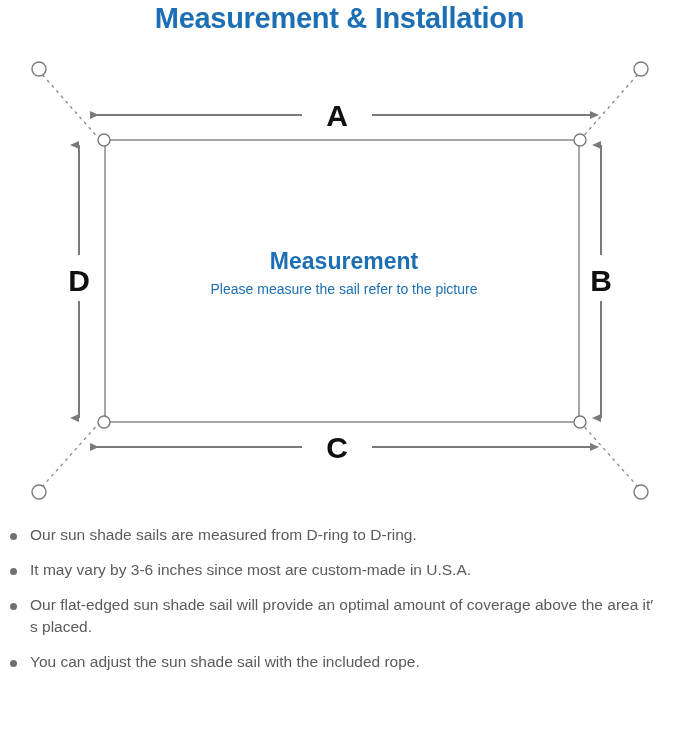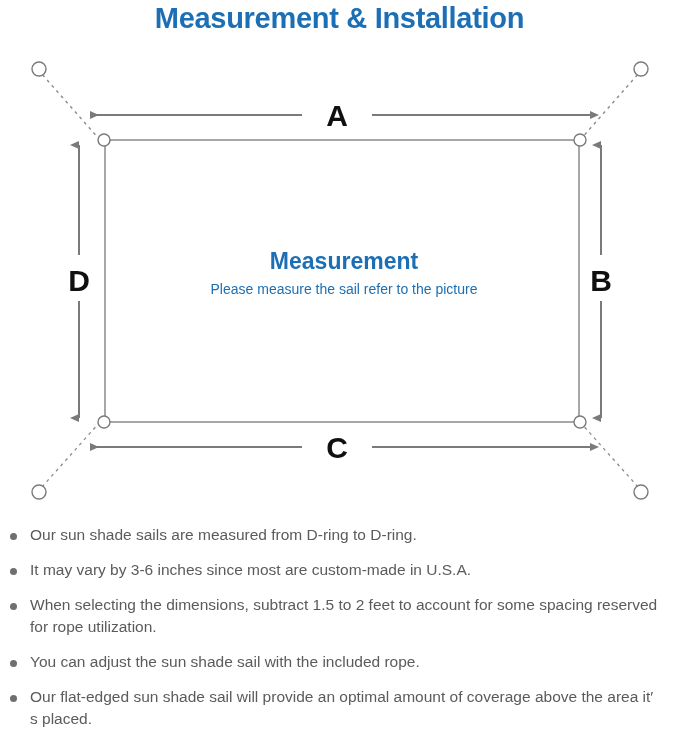--- a/index.html
+++ b/index.html
@@ -172,25 +172,21 @@
     <div class="note-row">
       <span class="note-bullet"></span>
       <span class="note-text">Our sun shade sails are measured from D-ring to D-ring.</span>
     </div>
     <div class="note-row">
       <span class="note-bullet"></span>
       <span class="note-text">It may vary by 3-6 inches since most are custom-made in U.S.A.</span>
     </div>
     <div class="note-row">
       <span class="note-bullet"></span>
-      <span class="note-text">When selecting the dimensions, subtract 1.5 to 2 feet to account for some spacing reserved for rope utilization.</span>
+      <span class="note-text">Our flat-edged sun shade sail will provide an optimal amount of coverage above the area it′ s placed.</span>
     </div>
     <div class="note-row">
       <span class="note-bullet"></span>
       <span class="note-text">You can adjust the sun shade sail with the included rope.</span>
-    </div>
-    <div class="note-row">
-      <span class="note-bullet"></span>
-      <span class="note-text">Our flat-edged sun shade sail will provide an optimal amount of coverage above the area it′ s placed.</span>
     </div>
   </div>
 
 </div>
 
 </body></html>

